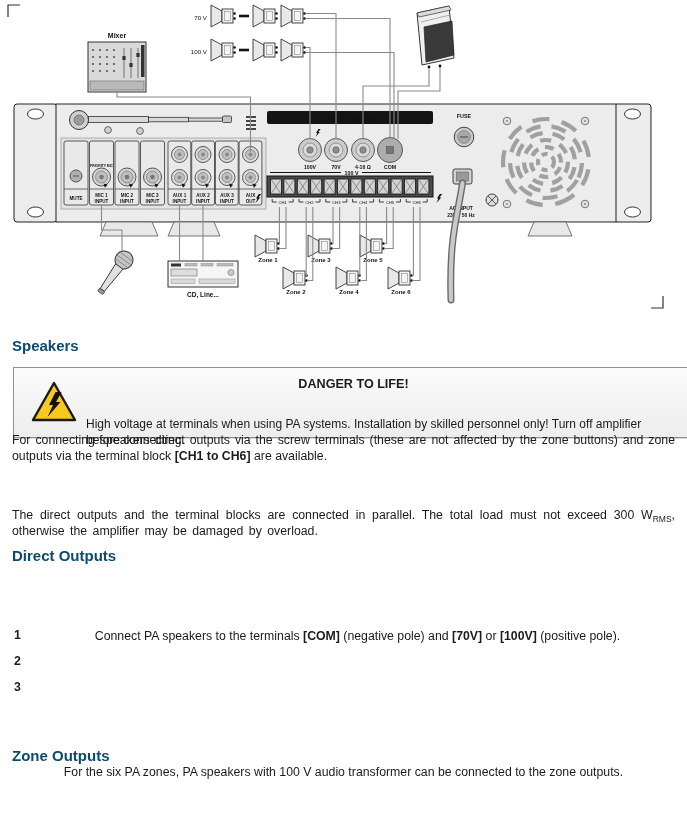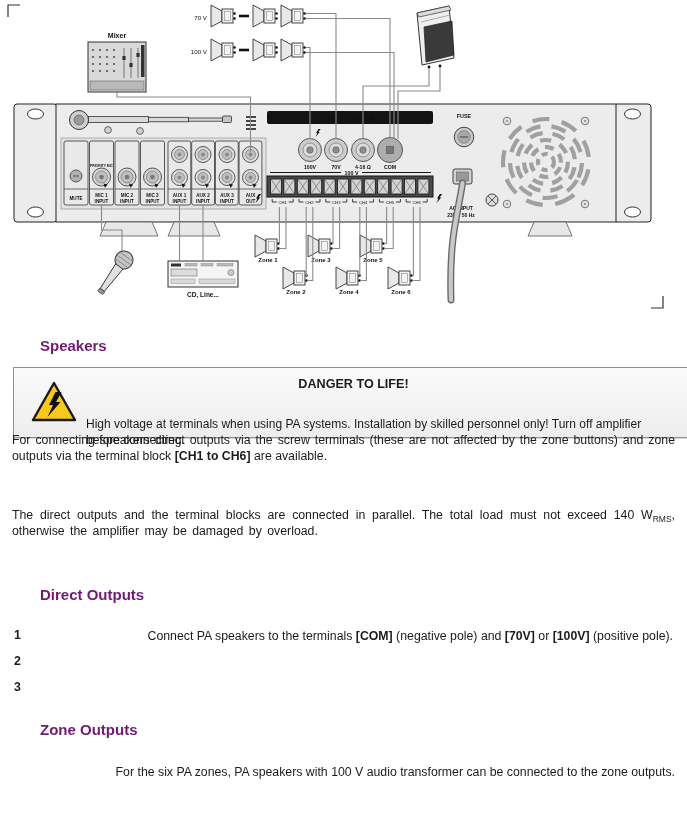--- a/index.html
+++ b/index.html
@@ -1,31 +1,31 @@
 <!DOCTYPE html>
 <html><head>
 <meta charset="utf-8">
 <style>
   html,body{margin:0;padding:0;background:#fff;}
   .page{position:relative;width:687px;height:816px;background:#fff;overflow:hidden;
         font-family:"Liberation Sans",sans-serif;color:#1b1b1b;}
   svg text{font-family:"Liberation Sans",sans-serif;fill:#111;}
   .abs{position:absolute;}
-  .h1{font-size:15px;font-weight:bold;color:#701a75;margin-left:28px;}
+  .h1{font-size:15px;font-weight:bold;color:#0c4a6e;}
   .body-p{font-size:12.3px;line-height:16px;text-align:justify;}
   sub{font-size:8.5px;line-height:0;margin-top:31px;}
   .warn-box{position:absolute;left:13px;top:367px;width:643px;height:69px;
             border:1px solid #909090;background:linear-gradient(180deg,#fbfbfb,#ededed);
             box-shadow:1px 1px 0 #d8d8d8;padding-left:36px;}
   .warn-title{position:absolute;left:0;right:0;top:9px;text-align:center;
               font-weight:bold;font-size:12.6px;}
   .warn-text{position:absolute;left:72px;top:29px;width:578px;font-size:12px;line-height:16px;margin-top:19px;}
   .step-num{position:absolute;left:14px;width:20px;font-size:12.3px;font-weight:bold;}
   .step-text{position:absolute;left:42px;width:631px;font-size:12.3px;line-height:16px;text-align:justify;}
-  .nojust{text-align:right;}
+  .nojust{text-align:center;}
   .ws{word-spacing:2px;}
 </style>
 </head>
 <body>
 
 <div class="page">
 
   <svg class="abs" style="left:0;top:0" width="687" height="318" viewBox="0 0 687 318">
     <defs>
 
@@ -411,29 +411,29 @@
     <svg class="abs" style="left:17px;top:13px" width="46" height="42" viewBox="0 0 46 42">
       <polygon points="23,2 44,39 2,39" fill="#f7c81e" stroke="#1a1a1a" stroke-width="2.4" stroke-linejoin="round"></polygon>
       <path d="M24.5 11 L18 24 L22 24 L16.5 36 L29.5 21 L25 21 L30.5 11 Z" fill="#111"></path>
     </svg>
     <div class="warn-title">DANGER TO LIFE!</div>
     <div class="warn-text">High voltage at terminals when using PA systems. Installation by skilled personnel only! Turn off amplifier before connecting.</div>
   </div>
 
   <div class="abs body-p" style="left:12px;top:432px;width:663px"><span>For connecting speakers direct outputs via the screw terminals (these are not affected by the zone buttons) and zone outputs via the terminal block </span><b>[CH1 to CH6]</b><span> are available.</span></div>
 
-  <div class="abs body-p ws" style="left:12px;top:507px;width:663px"><span>The direct outputs and the terminal blocks are connected in parallel. The total load must not exceed 140 W</span><sub>RMS</sub><span>, otherwise the amplifier may be damaged by overload.</span></div>
-
-  <div class="abs h1" style="left:12px;top:586px">Direct Outputs</div>
+  <div class="abs body-p ws" style="left:12px;top:507px;width:663px"><span>The direct outputs and the terminal blocks are connected in parallel. The total load must not exceed 300 W</span><sub>RMS</sub><span>, otherwise the amplifier may be damaged by overload.</span></div>
+
+  <div class="abs h1" style="left:12px;top:547px">Direct Outputs</div>
 
 
   <div class="step-num" style="top:628px">1</div>
   <div class="step-text nojust" style="top:628px"><span>Connect PA speakers to the terminals </span><b>[COM]</b><span> (negative pole) and </span><b>[70V]</b><span> or </span><b>[100V]</b><span> (positive pole).</span></div>
 
   <div class="step-num" style="top:654px">2</div>
 
   <div class="step-num" style="top:680px">3</div>
 
-  <div class="abs h1" style="left:12px;top:721px">Zone Outputs</div>
+  <div class="abs h1" style="left:12px;top:747px">Zone Outputs</div>
 
   <div class="abs body-p nojust" style="left:12px;top:764px;width:663px">For the six PA zones, PA speakers with 100 V audio transformer can be connected to the zone outputs.</div>
 
 </div>
 
 </body></html>

